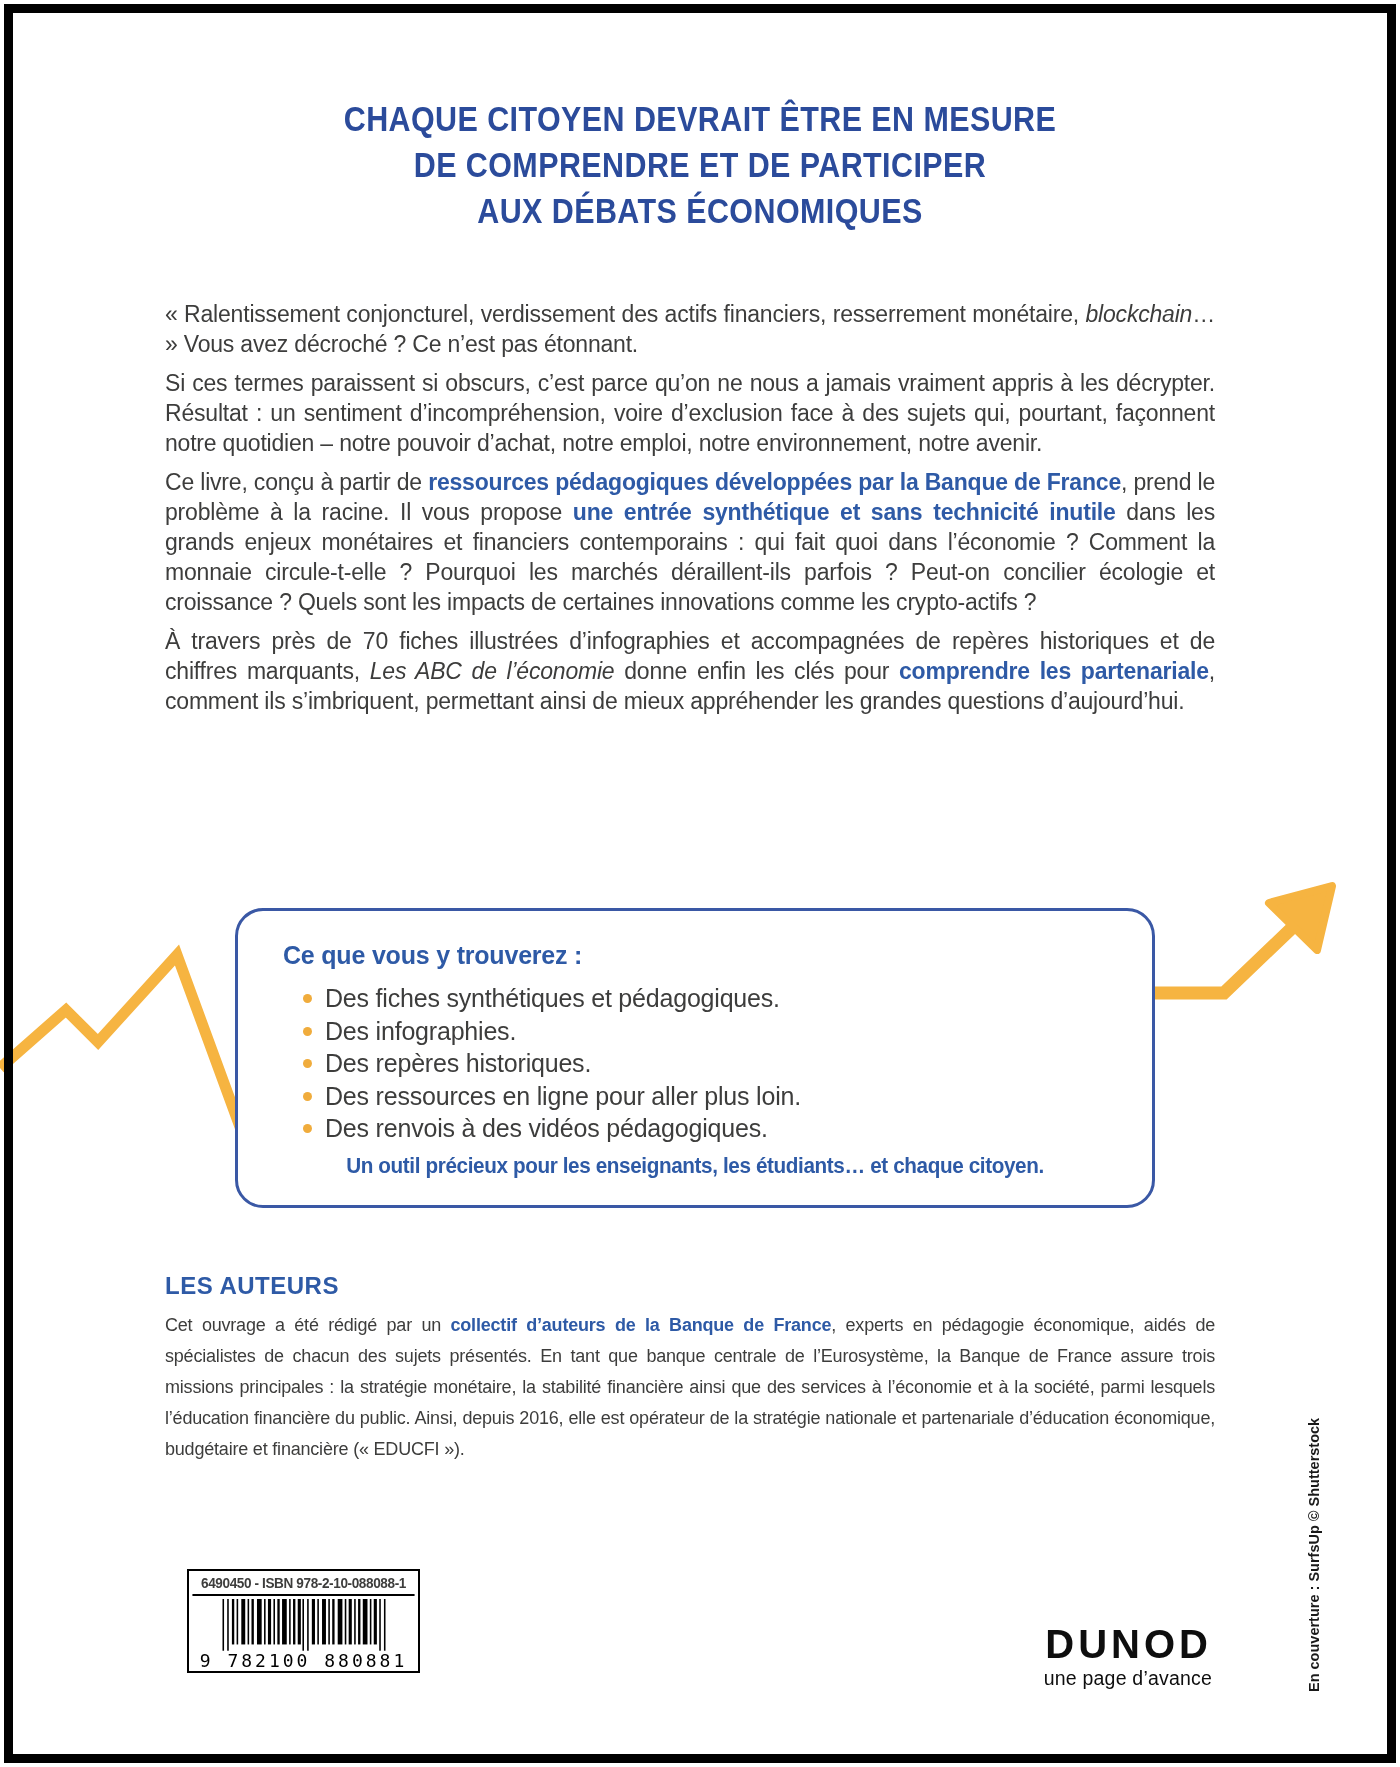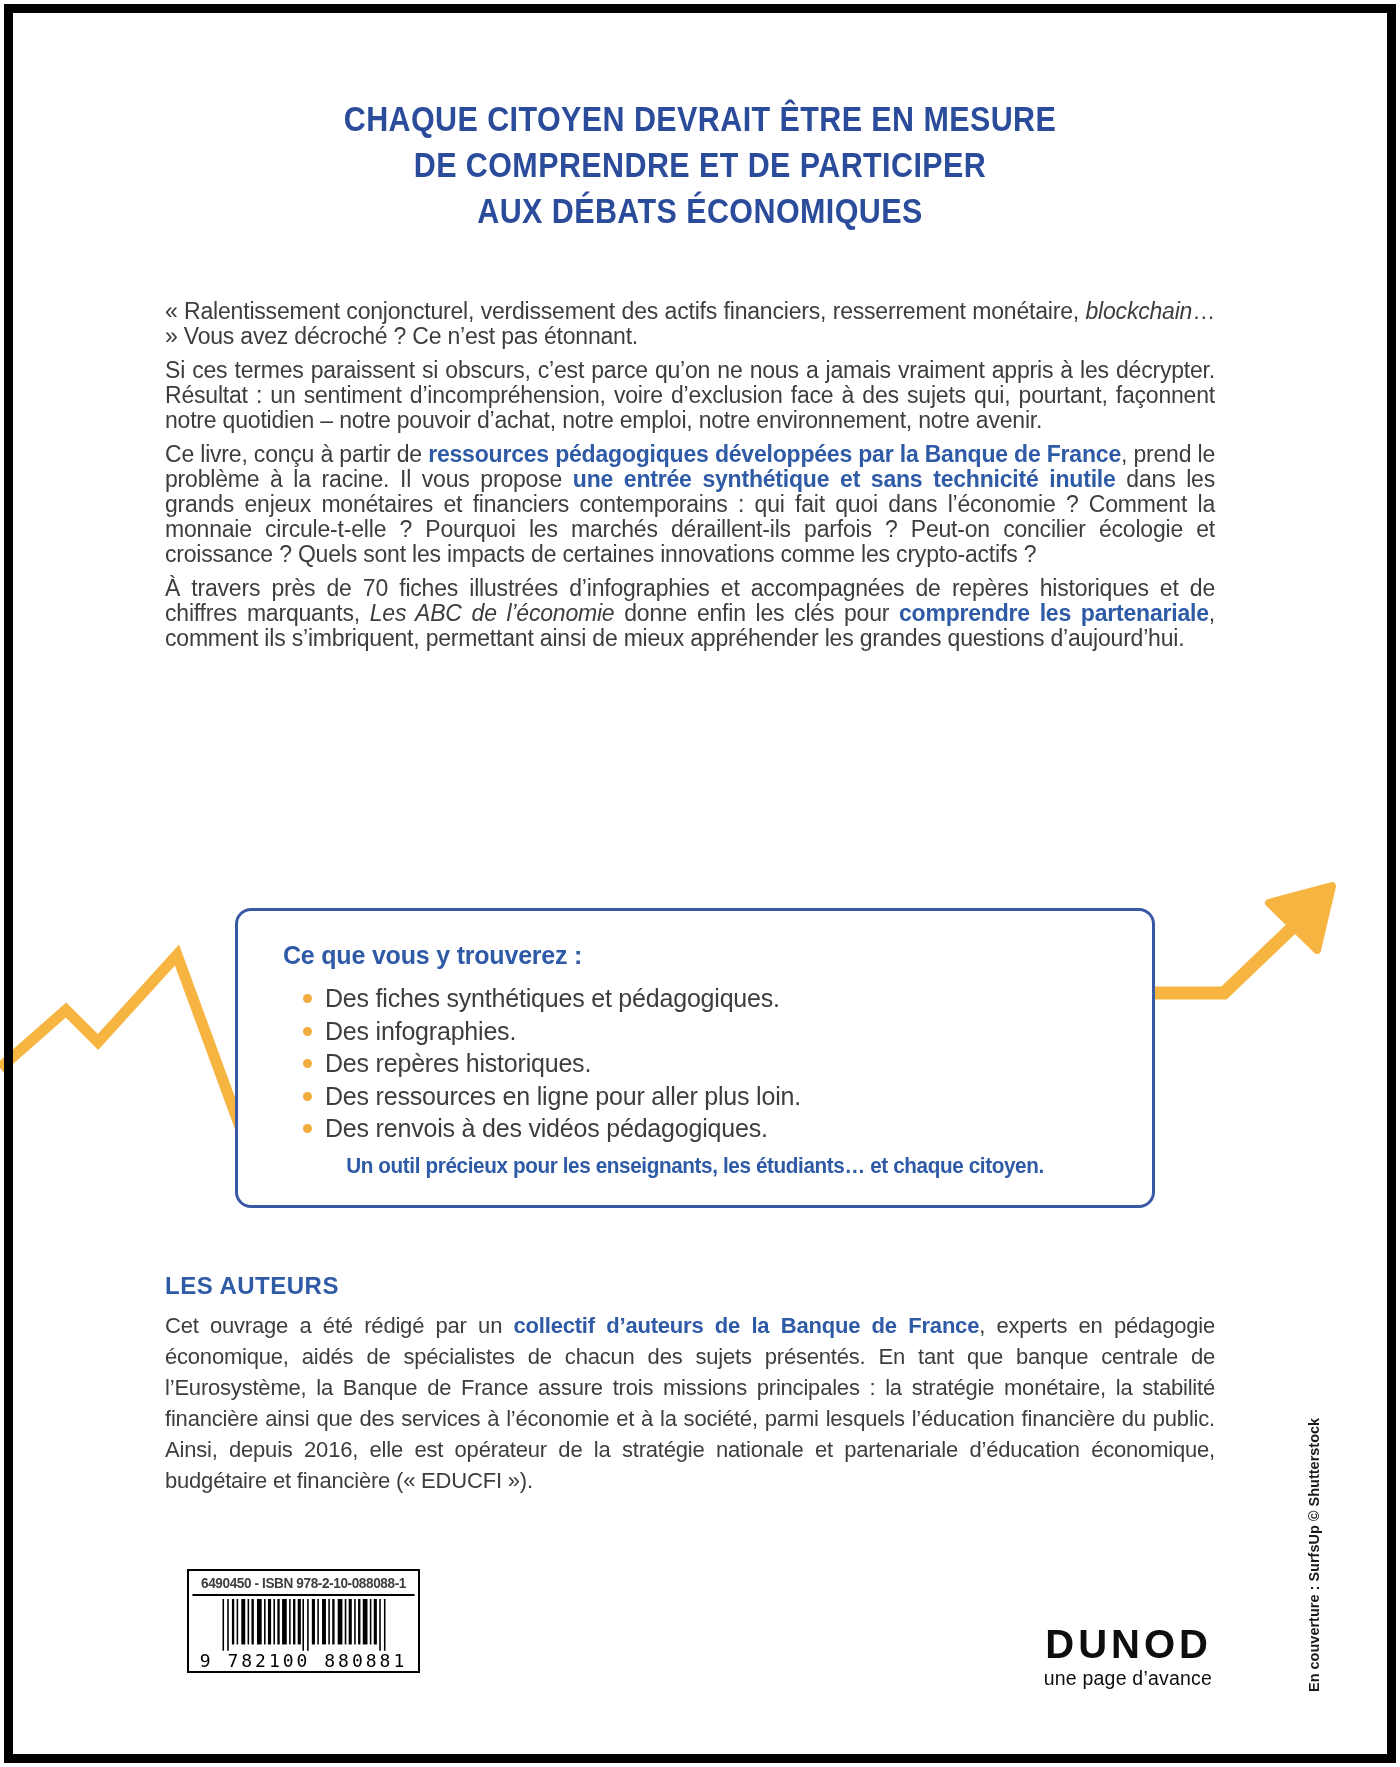--- a/index.html
+++ b/index.html
@@ -16,29 +16,29 @@
   .decor{position:absolute;left:0;top:0;z-index:1;}
   
   .headline{
     position:absolute;left:0;right:0;top:96px;text-align:center;
     color:#2b4b9b;font-weight:800;font-size:35px;line-height:46px;
     letter-spacing:.5px;transform:scaleX(.87);z-index:3;
   }
   
   .intro{
     position:absolute;left:165px;top:299px;width:1050px;z-index:3;
-    font-size:23px;line-height:25px;text-align:justify;letter-spacing:-.2px;
+    font-size:23px;line-height:30px;text-align:justify;letter-spacing:-.2px;
   }
   .intro p{margin:0 0 9px 0;}
   .seg-b{font-weight:800;color:#2e5aa6;}
   .seg-i{font-style:italic;}
   
   .features-box{
     position:absolute;left:235px;top:908px;width:920px;height:300px;
-    box-sizing:border-box;border:3px solid #3a58a5;border-radius:16px;
+    box-sizing:border-box;border:3px solid #3a58a5;border-radius:28px;
     background:#fff;z-index:2;padding:30px 45px 0 45px;
   }
   .features-title{
     margin:0 0 12px 0;color:#2e5aa6;font-weight:800;font-size:25px;letter-spacing:-.2px;
   }
   .features-list{list-style:none;margin:0 0 0 18px;padding:0;}
   .features-list li{
     position:relative;padding-left:24px;font-size:25px;line-height:32.5px;
     letter-spacing:-.2px;color:#3d3d3c;
   }
@@ -50,21 +50,21 @@
     position:absolute;left:0;right:0;bottom:26px;text-align:center;
     color:#2e5aa6;font-weight:800;font-size:22px;letter-spacing:-.4px;
     transform:scaleX(.94);
   }
   
   .authors{position:absolute;left:165px;top:1272px;width:1050px;z-index:3;}
   .authors h2{
     margin:0 0 10px 0;color:#2e5aa6;font-weight:800;font-size:24px;letter-spacing:.5px;
   }
   .authors p{
-    margin:0;font-size:22px;line-height:31px;text-align:justify;letter-spacing:-.2px;
+    margin:0;font-size:18px;line-height:31px;text-align:justify;letter-spacing:-.2px;
   }
   
   .barcode{
     position:absolute;left:187px;top:1569px;width:233px;height:104px;
     box-sizing:border-box;border:2px solid #000;background:#fff;z-index:3;
     display:flex;flex-direction:column;align-items:center;
   }
   .barcode-label{
     width:100%;box-sizing:border-box;height:29px;border-bottom:2px solid #000;
     display:flex;align-items:center;justify-content:center;

